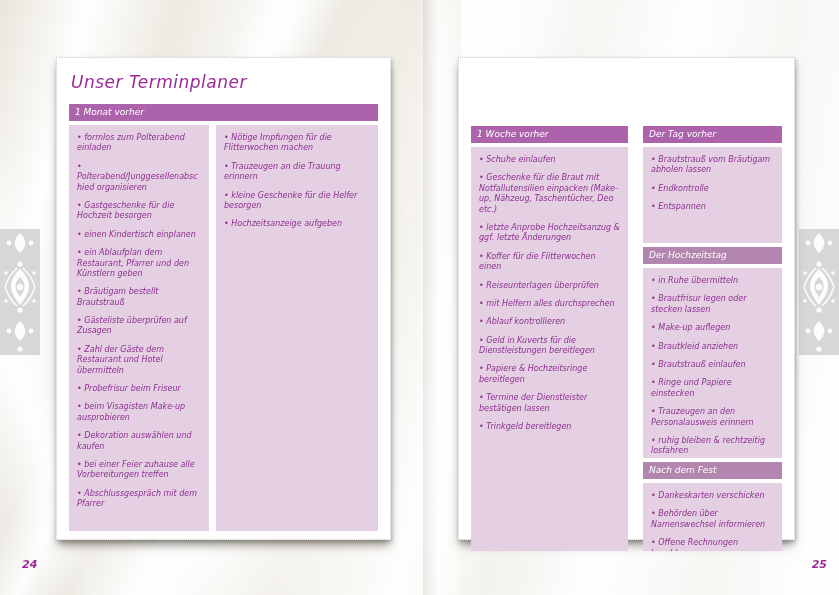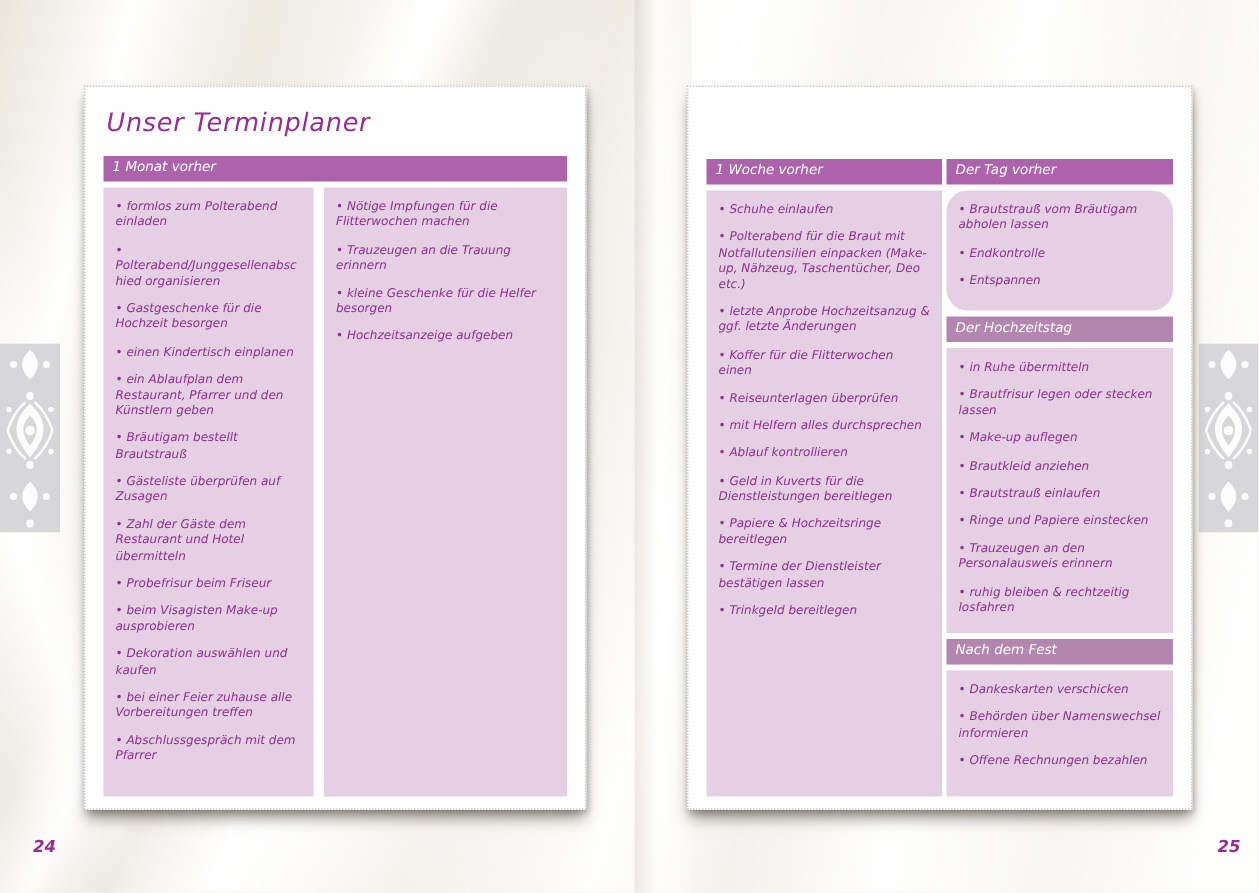--- a/index.html
+++ b/index.html
@@ -78,27 +78,27 @@
     font-size:8px;font-style:italic;line-height:1.3;
     color:var(--text,#8e3090);margin-bottom:8px;
     overflow-wrap:break-word;
   }
   .item::before{content:"• ";}
 
   .cols{display:flex;gap:7px;margin-top:4px;height:406px;}
   .cols .box-a{width:140px;}
   .cols .box-b{flex:1;}
 
-  .rcols{display:flex;gap:3px;height:425px;}
+  .rcols{display:flex;gap:15px;height:425px;margin-top:20px;}
   .rcol1{width:157px;display:flex;flex-direction:column;}
   .rcol1 .box{margin-top:4px;flex:1;}
   .rcol2{flex:1;display:flex;flex-direction:column;}
   .rcol2 .box,.rcol2 .bar{margin-top:4px;}
   .rcol2 .bar:first-child{margin-top:0;}
-  .box-day-before{height:80px;flex:none;border-radius:14px;}
+  .box-day-before{height:96px;flex:none;}
   .box-wedding-day{height:190px;flex:none;}
   .box-after-party{flex:1;}
 
   .pagenum{
     position:absolute;top:558px;font-size:11px;font-weight:bold;
     font-style:italic;color:var(--title,#9b2a97);
   }
   .pn-left{left:22px;}
   .pn-right{right:12px;}
 </style>
@@ -194,21 +194,21 @@
         </div>
     </div>
   </div>
 
   <div class="page page-right">
     <div class="rcols">
       <div class="rcol1">
         <div class="bar">1 Woche vorher</div>
         <div class="box">
             <div class="item">Schuhe einlaufen</div>
-            <div class="item">Polterabend für die Braut mit Notfallutensilien einpacken (Make-up, Nähzeug, Taschentücher, Deo etc.)</div>
+            <div class="item">Geschenke für die Braut mit Notfallutensilien einpacken (Make-up, Nähzeug, Taschentücher, Deo etc.)</div>
             <div class="item">letzte Anprobe Hochzeitsanzug &amp; ggf. letzte Änderungen</div>
             <div class="item">Koffer für die Flitterwochen einen</div>
             <div class="item">Reiseunterlagen überprüfen</div>
             <div class="item">mit Helfern alles durchsprechen</div>
             <div class="item">Ablauf kontrollieren</div>
             <div class="item">Geld in Kuverts für die Dienstleistungen bereitlegen</div>
             <div class="item">Papiere &amp; Hochzeitsringe bereitlegen</div>
             <div class="item">Termine der Dienstleister bestätigen lassen</div>
             <div class="item">Trinkgeld bereitlegen</div>
           </div>

